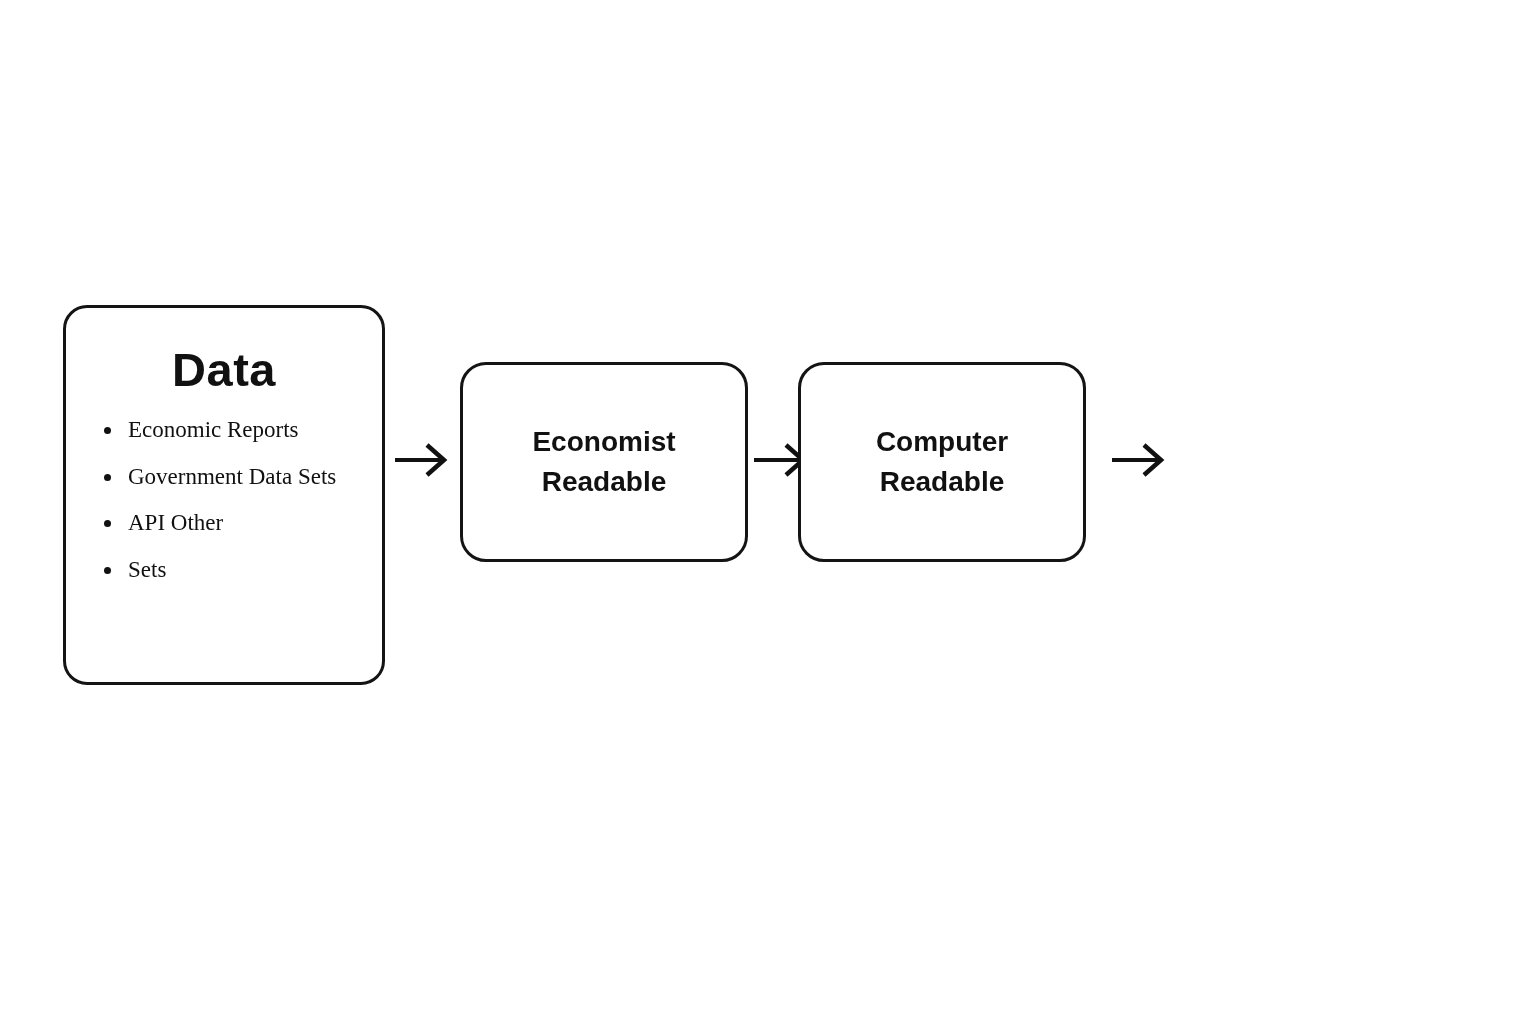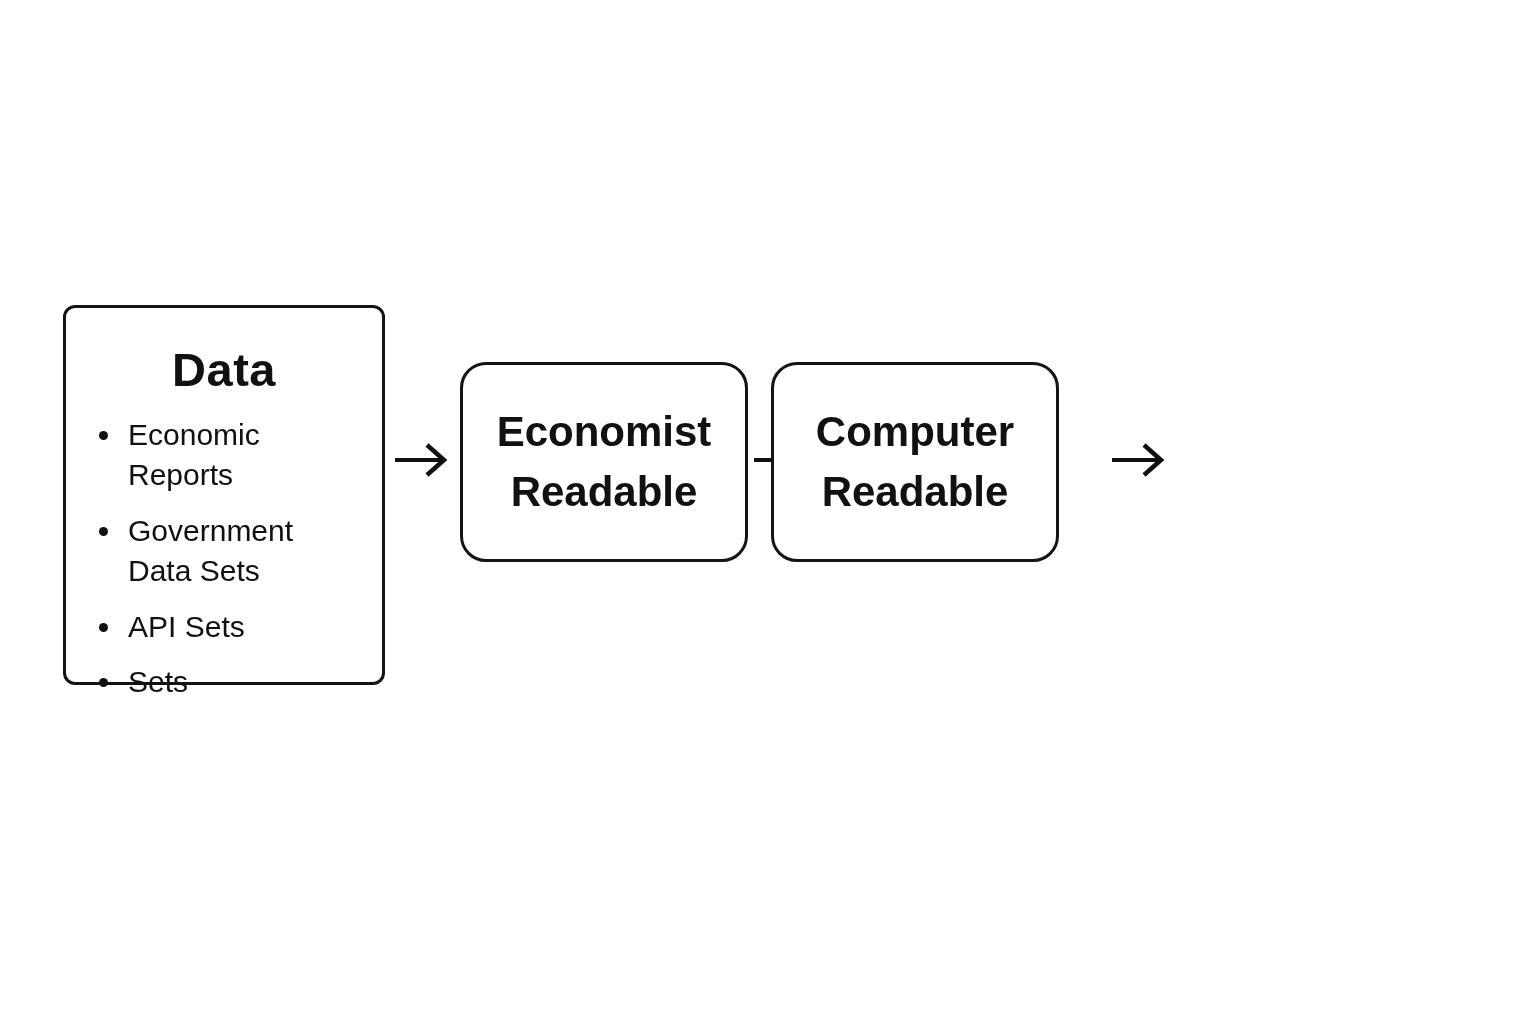--- a/index.html
+++ b/index.html
@@ -20,60 +20,61 @@
     position: absolute;
     background: #ffffff;
     border: 3.5px solid #141414;
     box-sizing: border-box;
   }
   .source-box {
     left: 63px;
     top: 305px;
     width: 322px;
     height: 380px;
-    border-radius: 12px;
+    border-radius: 24px;
     padding: 28px 18px 0 18px;
   }
   .source-title {
     text-align: center;
     font-size: 47px;
     font-weight: 600;
     letter-spacing: 0.5px;
     margin: 6px 0 18px 0;
   }
   .source-list {
     margin: 0;
     padding: 0 0 0 40px;
     list-style: disc;
   }
   .source-list li {
-    font-size: 30px;
+    font-size: 23px;
     font-weight: 400;
     line-height: 1.33;
     margin-bottom: 16px;
     padding-left: 4px;
+    font-family: Liberation Serif, serif;
   }
   .stage-box {
     top: 362px;
     width: 288px;
     height: 200px;
     border-radius: 26px;
     display: flex;
     align-items: center;
     justify-content: center;
     text-align: center;
   }
   .stage-label {
-    font-size: 42px;
+    font-size: 28px;
     font-weight: 600;
     line-height: 1.42;
     padding: 0 24px;
   }
   .stage-1 { left: 460px; }
-  .stage-2 { left: 771px; justify-content: center; }
+  .stage-2 { left: 798px; justify-content: center; }
   .stage-3 { left: 1185px; }
   .arrow {
     position: absolute;
     top: 438px;
     width: 60px;
     height: 44px;
   }
   .arrow-1 { left: 393px; }
   .arrow-2 { left: 752px; }
   .arrow-3 { left: 1110px; }
@@ -82,21 +83,21 @@
 </head>
 <body>
 
 <div class="canvas">
 
   <div class="box source-box">
     <div class="source-title">Data</div>
     <ul class="source-list">
       <li>Economic Reports</li>
       <li>Government Data Sets</li>
-      <li>API Sets</li>
+      <li>API Other</li>
       <li>Sets</li>
     </ul>
   </div>
 
   <div class="arrow arrow-1">
     <svg width="60" height="44" viewBox="0 0 60 44" xmlns="http://www.w3.org/2000/svg">
       <line x1="2" y1="22" x2="50" y2="22" stroke="#111111" stroke-width="4"></line>
       <polyline points="34,7 51,22 34,37" fill="none" stroke="#111111" stroke-width="4.5"></polyline>
     </svg>
   </div>

